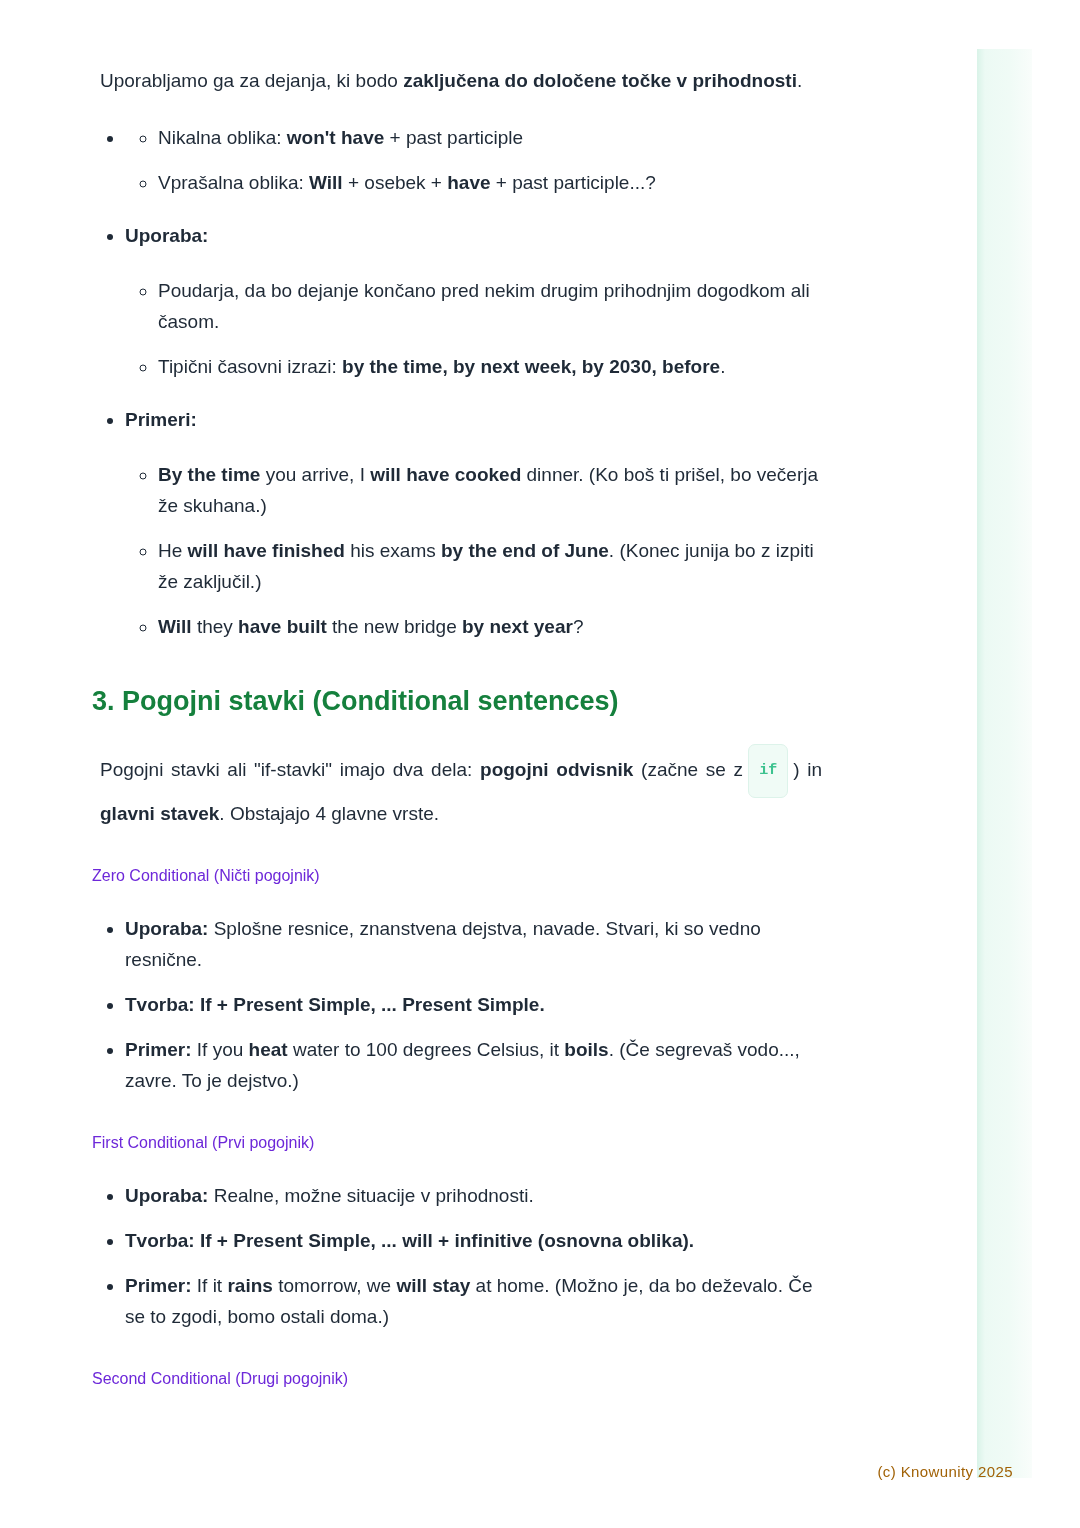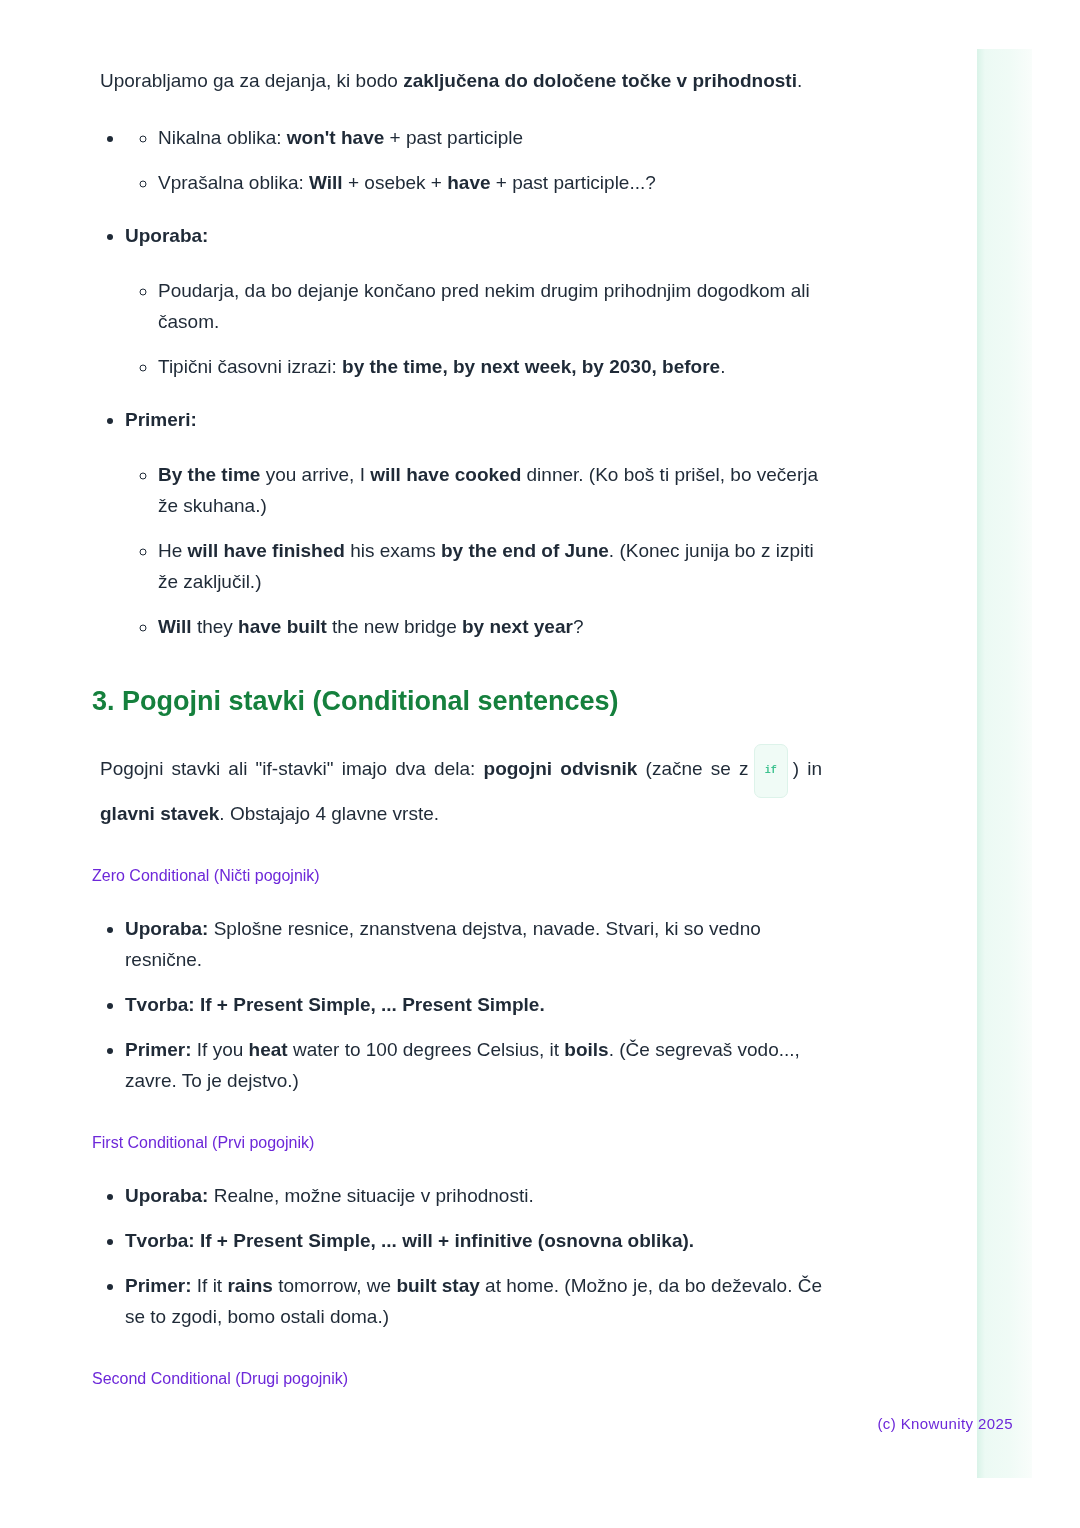--- a/index.html
+++ b/index.html
@@ -32,27 +32,27 @@
     margin:42px 0 26px 0;font-size:27px;line-height:34px;
     font-weight:600;color:#15803d;
   }
   h4.sub-heading{
     margin:34px 0 24px 0;font-size:16px;line-height:26px;
     font-weight:400;color:#6d28d9;
   }
   code.inline-code{
     display:inline-block;
     font-family:"Liberation Mono","DejaVu Sans Mono",monospace;
-    font-size:10px;font-weight:700;color:#3dc28f;
+    font-size:15px;font-weight:700;color:#3dc28f;
     background:#f0fbf6;border:1px solid #ddf3ea;border-radius:7px;
     padding:16px 10px;margin:0 5px;line-height:20px;vertical-align:2px;
   }
   .footer-credit{
-    position:absolute;top:1415px;right:67px;
-    font-size:15px;line-height:18px;color:#6d28d9;letter-spacing:0.4px;
+    position:absolute;top:1463px;right:67px;
+    font-size:15px;line-height:18px;color:#a16207;letter-spacing:0.4px;
   }
 </style>
 </head>
 <body>
 
 <div class="side-strip"></div>
 
 <div class="content">
 
   <p class="para"><span>Uporabljamo ga za dejanja, ki bodo </span><strong>zaključena do določene točke v prihodnosti</strong><span>.</span></p>
@@ -91,20 +91,20 @@
     <li><strong>Uporaba:</strong><span> Splošne resnice, znanstvena dejstva, navade. Stvari, ki so vedno resnične.</span></li>
     <li><strong>Tvorba: If + Present Simple, ... Present Simple.</strong></li>
     <li><strong>Primer:</strong><span> If you </span><strong>heat</strong><span> water to 100 degrees Celsius, it </span><strong>boils</strong><span>. (Če segrevaš vodo..., zavre. To je dejstvo.)</span></li>
   </ul>
 
   <h4 class="sub-heading">First Conditional (Prvi pogojnik)</h4>
 
   <ul class="flat">
     <li><strong>Uporaba:</strong><span> Realne, možne situacije v prihodnosti.</span></li>
     <li><strong>Tvorba: If + Present Simple, ... will + infinitive (osnovna oblika).</strong></li>
-    <li><strong>Primer:</strong><span> If it </span><strong>rains</strong><span> tomorrow, we </span><strong>built stay</strong><span> at home. (Možno je, da bo deževalo. Če se to zgodi, bomo ostali doma.)</span></li>
+    <li><strong>Primer:</strong><span> If it </span><strong>rains</strong><span> tomorrow, we </span><strong>will stay</strong><span> at home. (Možno je, da bo deževalo. Če se to zgodi, bomo ostali doma.)</span></li>
   </ul>
 
   <h4 class="sub-heading">Second Conditional (Drugi pogojnik)</h4>
 
 </div>
 
 <div class="footer-credit">(c) Knowunity 2025</div>
 
 </body></html>

